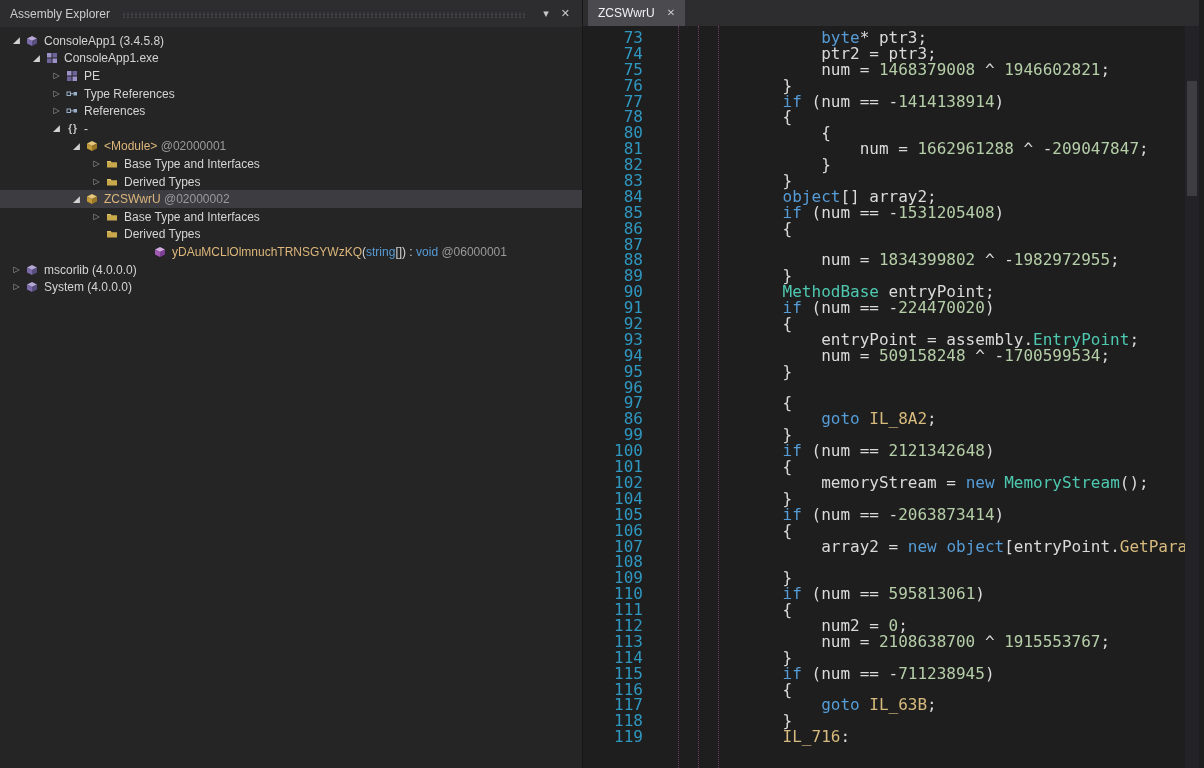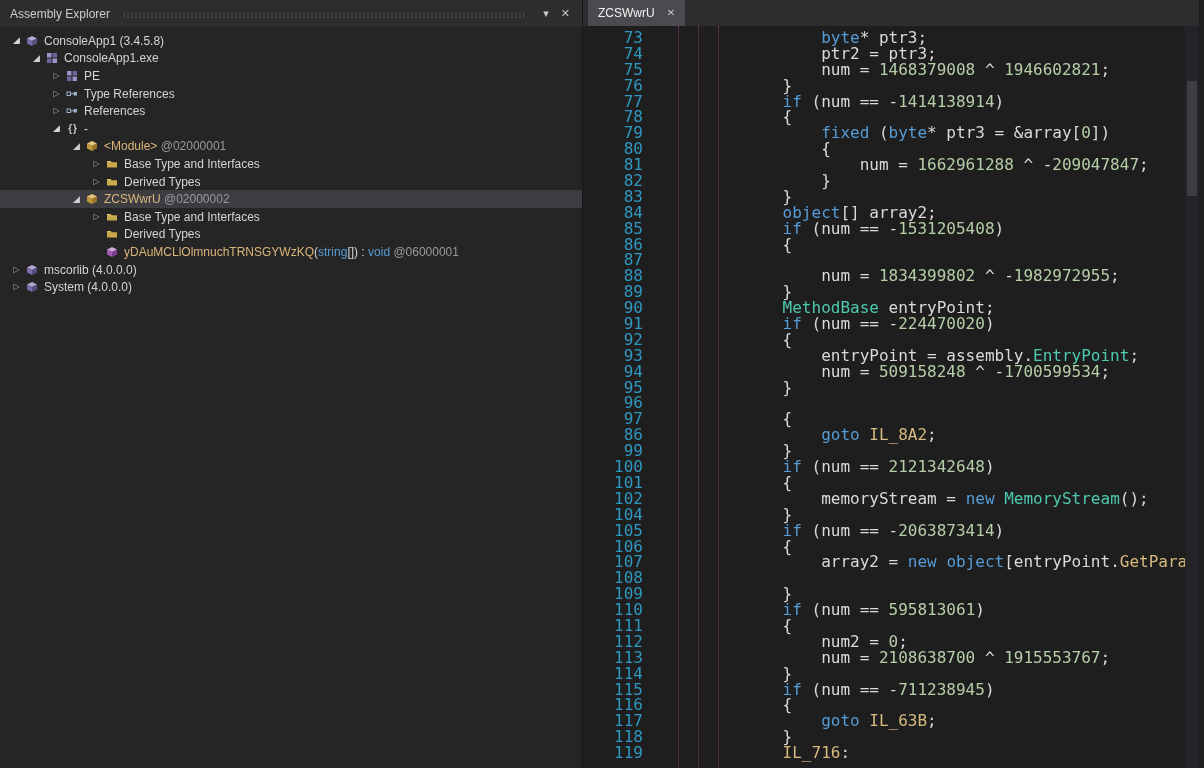--- a/index.html
+++ b/index.html
@@ -175,21 +175,21 @@
         <div class="tree-row" style="padding-left: 88px;">
           <span class="expander"></span>
           <span class="tree-icon">
             <svg width="12" height="12" viewBox="0 0 12 12">
               <path d="M1,3 L4.5,3 L5.5,4.2 L11,4.2 L11,9.5 L1,9.5 Z" fill="#c8a84b"></path>
               <path d="M1,3 L4.5,3 L5.5,4.2 L1,4.2 Z" fill="#dcc06a"></path>
             </svg>
           </span>
           <span class="tree-label"><span class="seg-p">Derived Types</span></span>
         </div>
-        <div class="tree-row" style="padding-left: 88px;">
+        <div class="tree-row" style="padding-left: 88px; margin-left: 48px;">
           <span class="expander"></span>
           <span class="tree-icon">
             <svg width="12" height="12" viewBox="0 0 12 12">
               <polygon points="6,1 11,3.5 6,6 1,3.5" fill="#d2a8e0"></polygon>
               <polygon points="1,3.5 6,6 6,11 1,8.5" fill="#a05ab4"></polygon>
               <polygon points="11,3.5 6,6 6,11 11,8.5" fill="#7c3f93"></polygon>
             </svg>
           </span>
           <span class="tree-label"><span class="seg-gold">yDAuMCLlOlmnuchTRNSGYWzKQ</span><span class="seg-p">(</span><span class="seg-kw">string</span><span class="seg-p">[]) : </span><span class="seg-kw">void</span><span class="seg-dim"> @06000001</span></span>
         </div>
@@ -229,21 +229,20 @@
       <div class="guide" style="left:95px"></div>
       <div class="guide" style="left:115px"></div>
       <div class="guide" style="left:135px"></div>
       <div id="code">
           <div class="code-line"><span class="ln">73</span><span class="src"><span class="tok-p">                </span><span class="tok-k">byte</span><span class="tok-p">* ptr3;</span></span></div>
           <div class="code-line"><span class="ln">74</span><span class="src"><span class="tok-p">                ptr2 = ptr3;</span></span></div>
           <div class="code-line"><span class="ln">75</span><span class="src"><span class="tok-p">                num = </span><span class="tok-n">1468379008</span><span class="tok-p"> ^ </span><span class="tok-n">1946602821</span><span class="tok-p">;</span></span></div>
           <div class="code-line"><span class="ln">76</span><span class="src"><span class="tok-p">            }</span></span></div>
           <div class="code-line"><span class="ln">77</span><span class="src"><span class="tok-p">            </span><span class="tok-k">if</span><span class="tok-p"> (num == -</span><span class="tok-n">1414138914</span><span class="tok-p">)</span></span></div>
           <div class="code-line"><span class="ln">78</span><span class="src"><span class="tok-p">            {</span></span></div>
-          <div class="code-line"><span class="ln">79</span><span class="src"><span class="tok-p">                </span><span class="tok-k">fixed</span><span class="tok-p"> (</span><span class="tok-k">byte</span><span class="tok-p">* ptr3 = &amp;array[</span><span class="tok-n">0</span><span class="tok-p">])</span></span></div>
           <div class="code-line"><span class="ln">80</span><span class="src"><span class="tok-p">                {</span></span></div>
           <div class="code-line"><span class="ln">81</span><span class="src"><span class="tok-p">                    num = </span><span class="tok-n">1662961288</span><span class="tok-p"> ^ -</span><span class="tok-n">209047847</span><span class="tok-p">;</span></span></div>
           <div class="code-line"><span class="ln">82</span><span class="src"><span class="tok-p">                }</span></span></div>
           <div class="code-line"><span class="ln">83</span><span class="src"><span class="tok-p">            }</span></span></div>
           <div class="code-line"><span class="ln">84</span><span class="src"><span class="tok-p">            </span><span class="tok-k">object</span><span class="tok-p">[] array2;</span></span></div>
           <div class="code-line"><span class="ln">85</span><span class="src"><span class="tok-p">            </span><span class="tok-k">if</span><span class="tok-p"> (num == -</span><span class="tok-n">1531205408</span><span class="tok-p">)</span></span></div>
           <div class="code-line"><span class="ln">86</span><span class="src"><span class="tok-p">            {</span></span></div>
           <div class="code-line"><span class="ln">87</span></div>
           <div class="code-line"><span class="ln">88</span><span class="src"><span class="tok-p">                num = </span><span class="tok-n">1834399802</span><span class="tok-p"> ^ -</span><span class="tok-n">1982972955</span><span class="tok-p">;</span></span></div>
           <div class="code-line"><span class="ln">89</span><span class="src"><span class="tok-p">            }</span></span></div>

